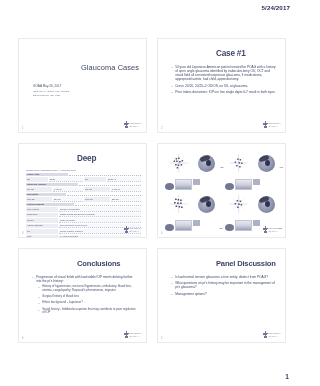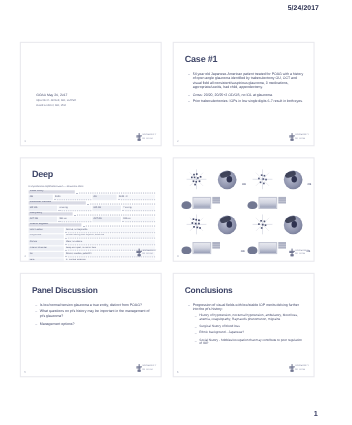--- a/index.html
+++ b/index.html
@@ -17,21 +17,21 @@
   .logo{position:absolute;right:4px;bottom:4px;display:flex;align-items:center;gap:1px;opacity:.85;}
   .logo-mark{width:5px;height:7px;position:relative;}
   .logo-mark i{display:block;position:absolute;background:#5a6080;}
   .logo-mark i.s1{left:2px;top:0;width:1px;height:7px;}
   .logo-mark i.s2{left:0;top:1.6px;width:5px;height:.8px;}
   .logo-mark i.s3{left:.6px;top:3.4px;width:3.8px;height:.7px;}
   .logo-mark i.s4{left:1px;top:5px;width:3px;height:2px;}
   .logo-text{display:flex;flex-direction:column;gap:.6px;}
   .logo-text span{display:block;font-size:2.1px;line-height:2.3px;color:#6a7090;white-space:nowrap;}
 
-  .s-title{position:absolute;font-weight:bold;color:#3f4668;letter-spacing:-.2px;}
+  .s-title{position:absolute;font-weight:bold;color:#3f4668;letter-spacing:-.2px;margin-left:48px;}
 
   
   .title-main{left:14px;top:24px;font-size:7.4px;font-weight:normal;color:#3f4668;letter-spacing:.1px;}
   .title-meta{position:absolute;left:14px;top:46px;display:flex;flex-direction:column;gap:1.4px;}
   .title-meta .line{font-size:3.1px;line-height:3.6px;color:#4a5070;white-space:nowrap;}
   .title-meta .line.sub{font-size:2.5px;line-height:3px;color:#666c8a;}
 
   
   .head{left:10px;top:10px;font-size:8.2px;}
   .head.small{font-size:7.6px;}
@@ -74,20 +74,21 @@
 </head>
 <body>
 
 <div class="page">
 
   <div class="date-header">5/24/2017</div>
 
   <div class="slide-grid">
 
     <div class="slide">
+      <div class="s-title title-main">Glaucoma Cases</div>
       <div class="title-meta">
         <div class="line">GOAA May 26, 2017</div>
         <div class="line sub">Iqbal Ike K. Ahmed, MD, FRCSC</div>
         <div class="line sub">David Lederer, MD, PhD</div>
       </div>
       <div class="slide-num">1</div>
       <div class="logo">
         <span class="logo-mark">
             <i class="s1"></i>
             <i class="s2"></i>
@@ -364,20 +365,59 @@
             <i class="s4"></i>
           </span>
         <span class="logo-text">
           <span>UNIVERSITY</span>
           <span>OF UTAH</span>
         </span>
       </div>
     </div>
 
     <div class="slide">
+      <div class="s-title head small">Conclusions</div>
+      <div class="bullets">
+        <div class="bullet">
+          <span class="dash">–</span>
+          <span class="btxt">Progression of visual fields with low/stable IOP merits delving further into the pt's history:</span>
+        </div>
+        <div class="bullet lvl2">
+          <span class="dash">–</span>
+          <span class="btxt">History of hypotension, nocturnal hypotension, ambulatory, blood loss, anemia, coagulopathy, Raynaud's phenomenon, migraine</span>
+        </div>
+        <div class="bullet lvl2">
+          <span class="dash">–</span>
+          <span class="btxt">Surgical history of blood loss</span>
+        </div>
+        <div class="bullet lvl2">
+          <span class="dash">–</span>
+          <span class="btxt">Ethnic background - Japanese?</span>
+        </div>
+        <div class="bullet lvl2">
+          <span class="dash">–</span>
+          <span class="btxt">Social history - hobbies/occupation that may contribute to poor regulation of IOP</span>
+        </div>
+      </div>
+      <div class="slide-num">6</div>
+      <div class="logo">
+        <span class="logo-mark">
+            <i class="s1"></i>
+            <i class="s2"></i>
+            <i class="s3"></i>
+            <i class="s4"></i>
+          </span>
+        <span class="logo-text">
+          <span>UNIVERSITY</span>
+          <span>OF UTAH</span>
+        </span>
+      </div>
+    </div>
+
+    <div class="slide">
       <div class="s-title head small">Panel Discussion</div>
       <div class="bullets">
         <div class="bullet">
           <span class="dash">–</span>
           <span class="btxt">Is low/normal tension glaucoma a true entity, distinct from POAG?</span>
         </div>
         <div class="bullet">
           <span class="dash">–</span>
           <span class="btxt">What questions on pt's history may be important in the management of pt's glaucoma?</span>
         </div>
@@ -394,55 +434,16 @@
             <i class="s3"></i>
             <i class="s4"></i>
           </span>
         <span class="logo-text">
           <span>UNIVERSITY</span>
           <span>OF UTAH</span>
         </span>
       </div>
     </div>
 
-    <div class="slide">
-      <div class="s-title head small">Conclusions</div>
-      <div class="bullets">
-        <div class="bullet">
-          <span class="dash">–</span>
-          <span class="btxt">Progression of visual fields with low/stable IOP merits delving further into the pt's history:</span>
-        </div>
-        <div class="bullet lvl2">
-          <span class="dash">–</span>
-          <span class="btxt">History of hypotension, nocturnal hypotension, ambulatory, blood loss, anemia, coagulopathy, Raynaud's phenomenon, migraine</span>
-        </div>
-        <div class="bullet lvl2">
-          <span class="dash">–</span>
-          <span class="btxt">Surgical history of blood loss</span>
-        </div>
-        <div class="bullet lvl2">
-          <span class="dash">–</span>
-          <span class="btxt">Ethnic background - Japanese?</span>
-        </div>
-        <div class="bullet lvl2">
-          <span class="dash">–</span>
-          <span class="btxt">Social history - hobbies/occupation that may contribute to poor regulation of IOP</span>
-        </div>
-      </div>
-      <div class="slide-num">6</div>
-      <div class="logo">
-        <span class="logo-mark">
-            <i class="s1"></i>
-            <i class="s2"></i>
-            <i class="s3"></i>
-            <i class="s4"></i>
-          </span>
-        <span class="logo-text">
-          <span>UNIVERSITY</span>
-          <span>OF UTAH</span>
-        </span>
-      </div>
-    </div>
-
   </div>
 
   <div class="page-number">1</div>
 </div>
 
 </body></html>

